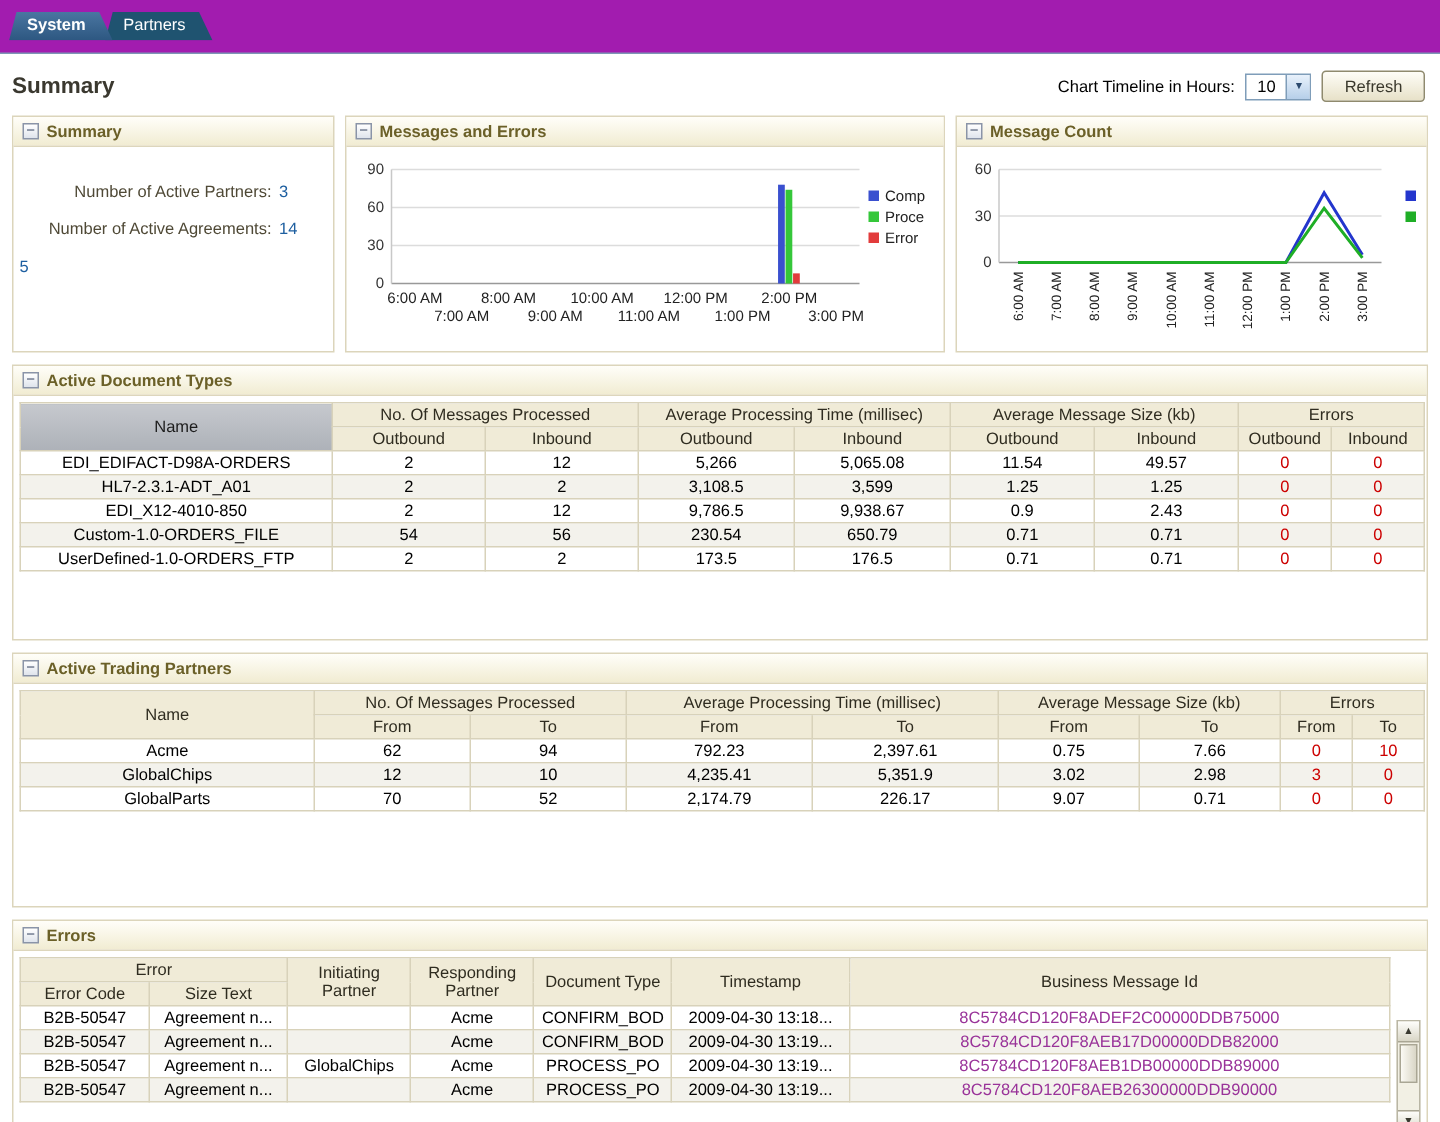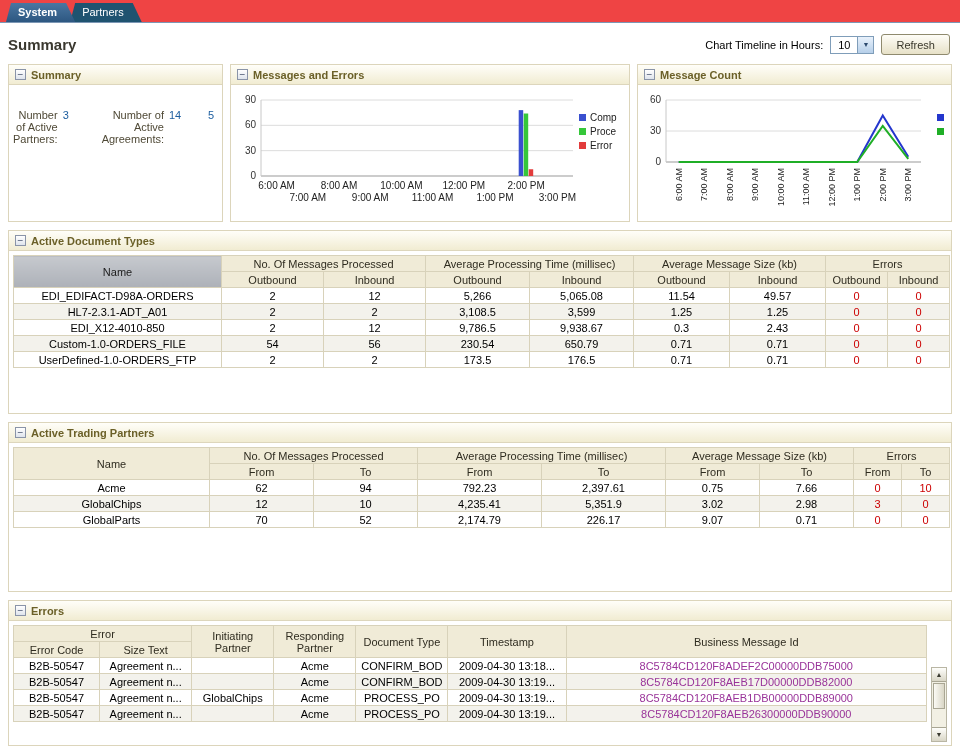--- a/index.html
+++ b/index.html
@@ -1,20 +1,20 @@
 <!DOCTYPE html>
 <html><head>
 <meta charset="utf-8">
 <style>
   *{box-sizing:border-box;margin:0;padding:0}
   html,body{width:960px;height:748px;overflow:hidden}
   body{font-family:"Liberation Sans",sans-serif;font-size:11px;background:#fff;color:#000}
 
   
-  .tabbar{height:23px;background:#ef4444;display:flex;align-items:flex-end;padding-left:6px;border-bottom:1px solid #7c97b5}
+  .tabbar{height:36px;background:#a21caf;display:flex;align-items:center;padding-left:6px;border-bottom:1px solid #7c97b5}
   .tab{height:19px;line-height:19px;padding:0 18px 0 12px;color:#fff;font-size:11px;cursor:pointer;
        clip-path:polygon(0 100%,5px 0,calc(100% - 9px) 0,100% 100%);margin-right:-5px}
   .tab.active{background:linear-gradient(#4a76a1,#2d5781);font-weight:bold;z-index:2}
   .tab.inactive{background:#1f5370}
 
   
   .page-header{display:flex;justify-content:space-between;align-items:center;padding:11px 10px 9px 8px}
   .page-title{font-size:15px;font-weight:bold;color:#3a382f}
   .controls{display:flex;align-items:center;gap:7px}
   .combo{display:inline-flex;border:1px solid #7f9db9;background:#fff;height:18px;align-items:center;cursor:pointer}
@@ -28,21 +28,21 @@
   .panel{border:1px solid #dcd5bb;background:#fff;margin:0 8px 8px}
   .top-row{display:flex;gap:7px;margin:0 8px 8px}
   .top-row .panel{margin:0;height:158px}
   .panel-header{height:20px;display:flex;align-items:center;gap:5px;padding:0 6px;
                 background:linear-gradient(#fffef9,#f1ecd2);border-bottom:1px solid #ddd6bc}
   .panel-title{font-weight:bold;color:#6b6028;font-size:11px}
   .collapse{width:11px;height:11px;flex:0 0 11px;border:1px solid #8a94a8;background:linear-gradient(#fff,#dfe4ec);
             color:#44506b;font-size:10px;line-height:9px;text-align:center;cursor:pointer}
 
   
-  .kv-list{padding:24px 10px 0 4px;display:flex;flex-direction:row;gap:13px}
+  .kv-list{padding:24px 10px 0 4px;display:flex;flex-direction:column;gap:13px}
   .kv-row{display:flex;align-items:baseline}
   .kv-label{flex:1;text-align:right;color:#4f4936;padding-right:5px}
   .kv-value{width:26px;color:#1e5fa0;text-align:left}
 
   .chart-body{padding:3px 0 0 2px;overflow:hidden}
   svg text{font-family:"Liberation Sans",sans-serif}
 
   
   table.grid{border-collapse:collapse;margin:4px;width:calc(100% - 8px);table-layout:fixed}
   .grid th,.grid td{border:1px solid #d8d2ba;padding:1px 3px;text-align:center;height:16px;
@@ -247,21 +247,21 @@
           <td class="err">0</td>
           <td class="err">0</td>
         </tr>
 
         <tr>
           <td>EDI_X12-4010-850</td>
           <td>2</td>
           <td>12</td>
           <td>9,786.5</td>
           <td>9,938.67</td>
-          <td>0.3</td>
+          <td>0.9</td>
           <td>2.43</td>
           <td class="err">0</td>
           <td class="err">0</td>
         </tr>
 
         <tr>
           <td>Custom-1.0-ORDERS_FILE</td>
           <td>54</td>
           <td>56</td>
           <td>230.54</td>

